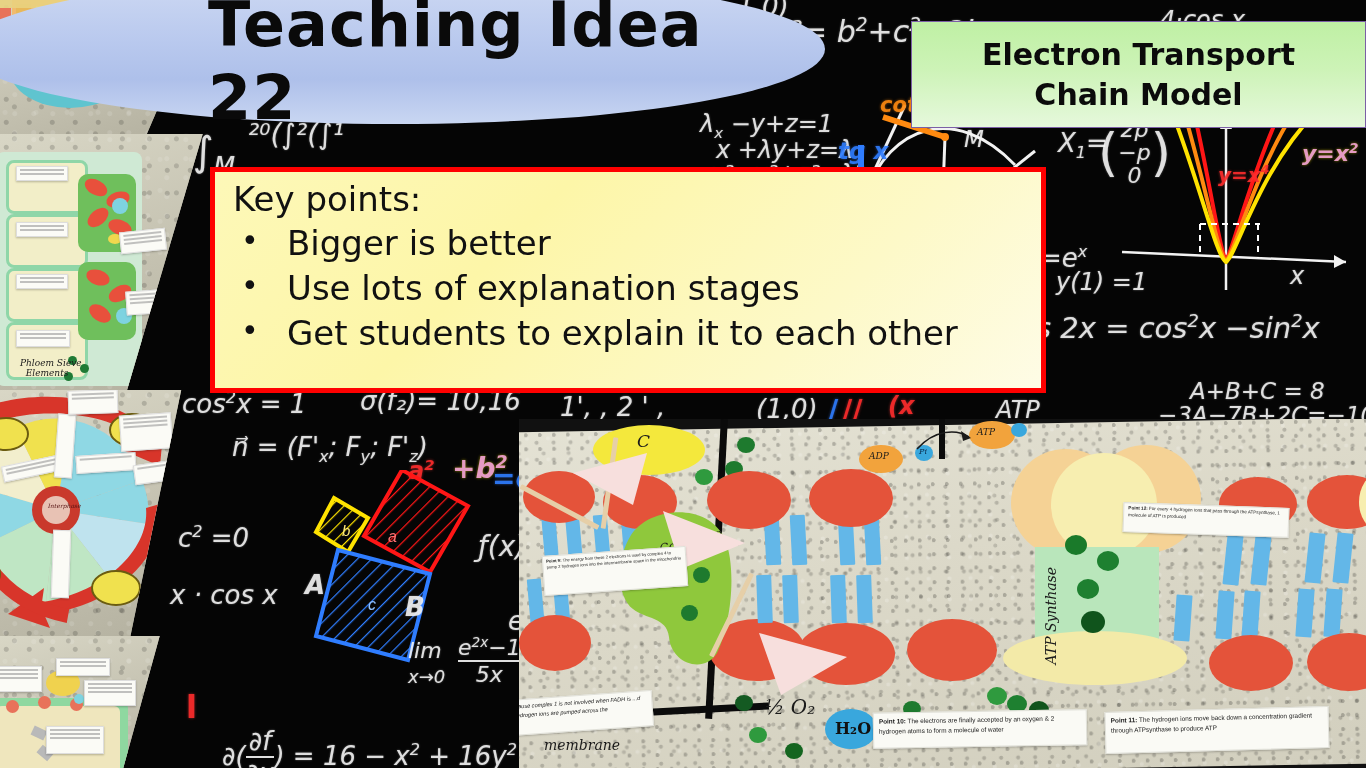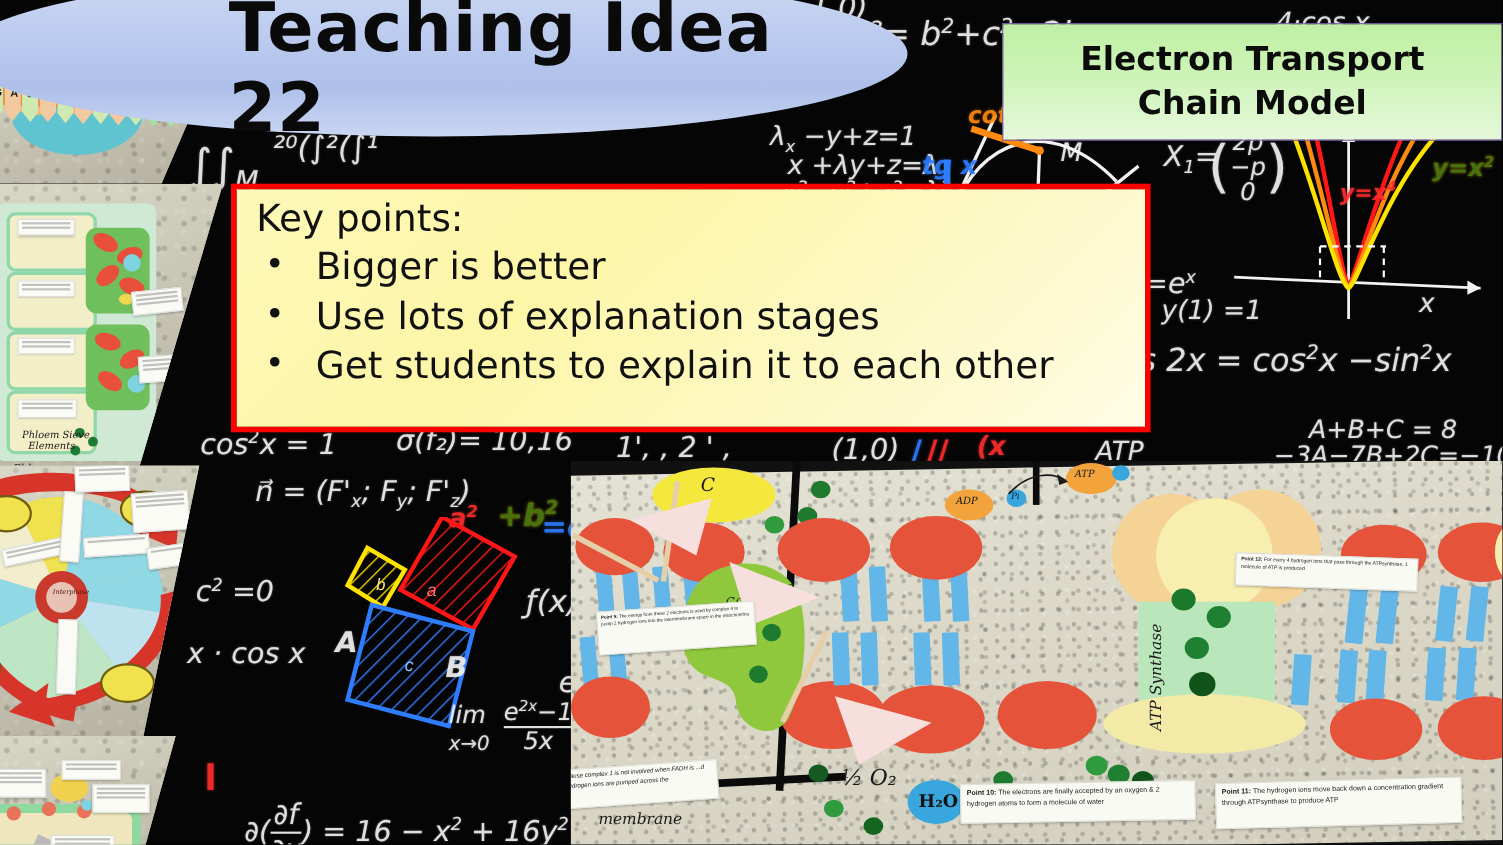--- a/index.html
+++ b/index.html
@@ -6,37 +6,37 @@
   body{width:1366px;height:768px;overflow:hidden;font-family:"Liberation Sans",sans-serif;}
 
   #slide{position:relative;width:1366px;height:768px;background:#000;overflow:hidden;}
 
   
   .board{position:absolute;inset:0;background:#050505;overflow:hidden;}
   .chalk{position:absolute;color:#f2f2f2;font-family:"DejaVu Sans",sans-serif;
          white-space:nowrap;opacity:.92;text-shadow:0 0 2px rgba(255,255,255,.45);}
   .chalk.it{font-style:italic;}
   .chalk.red{color:#ff2d2d;text-shadow:0 0 3px rgba(255,60,60,.6);}
-  .chalk.yel{color:#4d7c0f;text-shadow:0 0 3px rgba(255,233,0,.6);}
+  .chalk.yel{color:#f9a8d4;text-shadow:0 0 3px rgba(255,233,0,.6);}
   .chalk.blu{color:#2f7dff;text-shadow:0 0 3px rgba(60,130,255,.6);}
   .chalk.org{color:#ff8a10;text-shadow:0 0 3px rgba(255,140,16,.6);}
   .chalk sup{font-size:.62em;vertical-align:super;}
   .chalk sub{font-size:.62em;vertical-align:sub;}
 
   
   .graphbox{position:absolute;left:1108px;top:112px;width:250px;height:190px;}
 
   
   .pyth{position:absolute;left:290px;top:470px;width:230px;height:230px;}
 
   
   .trigbox{position:absolute;left:835px;top:95px;width:220px;height:105px;}
 
   
-  .photostrip{position:absolute;left:0;top:0;width:205px;height:632px;margin-top:33px;}
+  .photostrip{position:absolute;left:0;top:0;width:205px;height:632px;}
   .ph{position:absolute;overflow:hidden;background:#b8b5a6;}
   
   .ph1{left:-8px;top:-6px;width:215px;height:140px;
        clip-path:polygon(0 0,100% 0,72% 100%,0 100%);}
   .ph2{left:-8px;top:134px;width:215px;height:262px;
        clip-path:polygon(0 0,98% 0,62% 100%,0 100%);}
   .ph3{left:-8px;top:390px;width:215px;height:250px;
        clip-path:polygon(0 0,88% 0,64% 100%,0 100%);}
   .ph4{left:-8px;top:636px;width:215px;height:140px;
        clip-path:polygon(0 0,78% 0,60% 100%,0 100%);}

